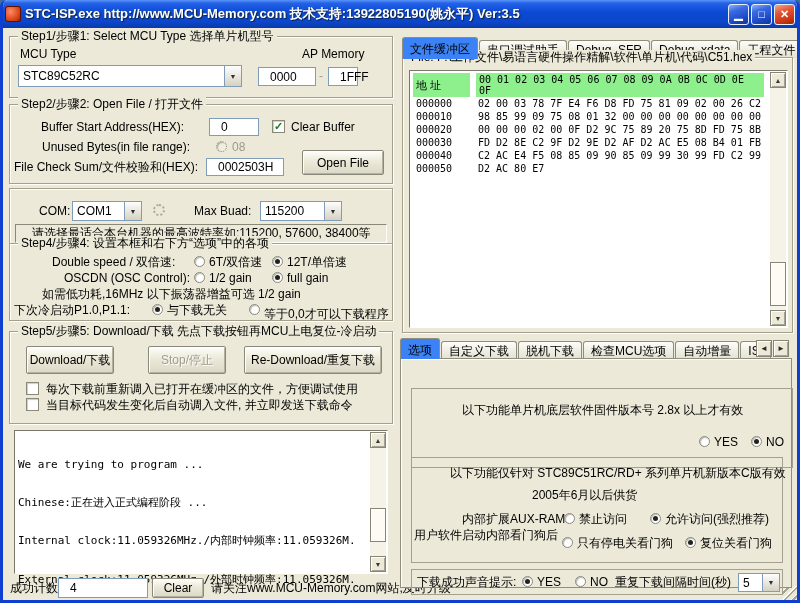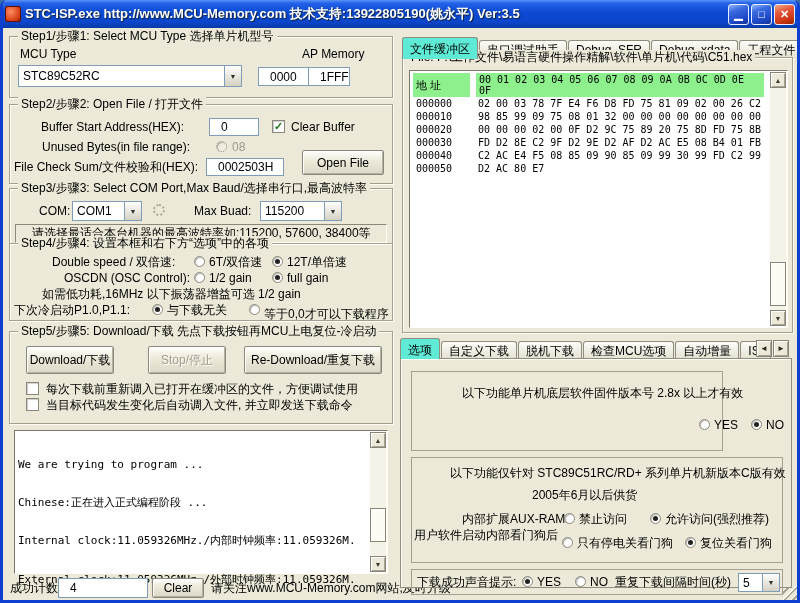--- a/index.html
+++ b/index.html
@@ -39,21 +39,21 @@
   .radio.sel::after{content:"";position:absolute;left:2px;top:2px;width:5px;height:5px;border-radius:50%;background:#23231d;}
   .radio.dis{background:#f0eee0;border-style:dotted;}
   .chk{position:absolute;width:13px;height:13px;background:#fff;border:1px solid #8a8878;
        box-shadow:inset 1px 1px 1px rgba(0,0,0,.2);display:flex;align-items:center;justify-content:center;
        font-size:11px;line-height:11px;font-weight:bold;color:#1f7a1f;}
   .sunken{position:absolute;background:#ece9d8;border:1px solid;border-color:#8a8878 #fffef7 #fffef7 #8a8878;}
   
   .tabs{position:absolute;display:flex;align-items:flex-end;}
   .tab{height:18px;padding:1px 7px 0;margin-right:1px;background:linear-gradient(#fdfcf8,#e4e1d0);
        border:1px solid #8f8d7e;border-bottom:none;border-radius:3px 3px 0 0;display:flex;align-items:center;white-space:nowrap;}
-  .tab.active{height:22px;background:#5eead4;position:relative;z-index:3;margin-bottom:-1px;}
+  .tab.active{height:22px;background:#3b82f6;position:relative;z-index:3;margin-bottom:-1px;}
   .tabpage{position:absolute;background:#ece9d8;border:1px solid #8f8d7e;box-shadow:inset 1px 1px 0 #fffef7;}
   
   .white{position:absolute;background:#fff;border:1px solid;border-color:#7a786a #fffef7 #fffef7 #7a786a;}
   .mono{font-family:"DejaVu Sans Mono",monospace;}
   .hexcell{position:absolute;background:#8df08d;display:flex;align-items:center;padding:12px 3px;height:15px;}
   .hexrow{position:absolute;white-space:pre;font-size:10px;line-height:13px;}
   
   .sb{position:absolute;width:16px;background:#f5f3e7;}
   .sbbtn{position:absolute;left:0;width:16px;height:16px;background:#ece9d8;border:1px solid #888578;
        box-shadow:inset 1px 1px 0 #fff,inset -1px -1px 0 #a8a494;display:flex;align-items:center;justify-content:center;
@@ -83,39 +83,38 @@
     <div class="grp" style="left:6px;top:8px;width:384px;height:62px">
       <span class="legend">Step1/步骤1: Select MCU Type  选择单片机型号</span>
       <span class="lbl" style="left:10px;top:10px">MCU Type</span>
       <span class="lbl" style="left:292px;top:10px">AP Memory</span>
       <div class="combo" style="left:8px;top:28px;width:224px;height:22px">
         <span class="val">STC89C52RC</span>
         <span class="drop">▼</span>
       </div>
       <div class="inp" style="left:248px;top:30px;width:58px;height:19px">0000</div>
       <span class="lbl dim" style="left:309px;top:32px">-</span>
-      <div class="inp" style="left:298px;top:30px;width:42px;height:19px">1FFF</div>
+      <div class="inp" style="left:318px;top:30px;width:30px;height:19px">1FFF</div>
     </div>
 
     <div class="grp" style="left:6px;top:76px;width:384px;height:80px">
       <span class="legend">Step2/步骤2: Open File / 打开文件</span>
       <span class="lbl" style="left:31px;top:15px">Buffer Start Address(HEX):</span>
       <div class="inp" style="left:199px;top:13px;width:50px;height:18px">0</div>
       <span class="chk" style="left:262px;top:15px">✓</span>
       <span class="lbl" style="left:281px;top:15px">Clear Buffer</span>
       <span class="lbl" style="left:32px;top:35px">Unused Bytes(in file range):</span>
       <span class="radio dis" style="left:206px;top:36px"></span>
       <span class="lbl dim" style="left:222px;top:35px">08</span>
       <span class="lbl" style="left:4px;top:55px">File Check Sum/文件校验和(HEX):</span>
       <div class="inp" style="left:196px;top:53px;width:78px;height:18px">0002503H</div>
       <div class="btn" style="left:292px;top:45px;width:82px;height:25px">Open File</div>
     </div>
 
     <div class="grp" style="left:6px;top:160px;width:384px;height:56px">
-      <span class="legend">Step3/步骤3: Select COM Port,Max Baud/选择串行口,最高波特率</span>
       <span class="lbl" style="left:29px;top:15px">COM:</span>
       <div class="combo" style="left:62px;top:12px;width:70px;height:20px">
         <span class="val">COM1</span>
         <span class="drop">▼</span>
       </div>
       <span style="position:absolute;left:143px;top:15px;width:12px;height:12px;border:2px dotted #a9a694;border-radius:50%"></span>
       <span class="lbl" style="left:184px;top:15px">Max Buad:</span>
       <div class="combo" style="left:250px;top:12px;width:82px;height:20px">
         <span class="val">115200</span>
         <span class="drop">▼</span>
@@ -222,21 +221,21 @@
       <div class="tab">脱机下载</div>
       <div class="tab">检查MCU选项</div>
       <div class="tab">自动增量</div>
       <div class="tab" style="max-width:52px;overflow:hidden">ISP DEMO</div>
     </div>
     <div class="spin" style="left:753px;top:312px">◄</div>
     <div class="spin" style="left:770px;top:312px">►</div>
 
     <div class="tabpage" style="left:397px;top:330px;width:392px;height:230px">
 
-      <div class="grp" style="left:10px;top:12px;width:312px;height:80px;box-shadow:none">
+      <div class="grp" style="left:10px;top:29px;width:382px;height:80px;box-shadow:none">
         <span class="lbl" style="left:50px;top:14px">以下功能单片机底层软件固件版本号 2.8x 以上才有效</span>
         <span class="radio" style="left:287px;top:47px"></span>
         <span class="lbl" style="left:302px;top:46px">YES</span>
         <span class="radio sel" style="left:339px;top:47px"></span>
         <span class="lbl" style="left:354px;top:46px">NO</span>
       </div>
 
       <div class="grp" style="left:10px;top:98px;width:372px;height:106px;box-shadow:none">
         <span class="lbl" style="left:38px;top:8px">以下功能仅针对 STC89C51RC/RD+ 系列单片机新版本C版有效</span>
         <span class="lbl" style="left:120px;top:30px">2005年6月以后供货</span>

